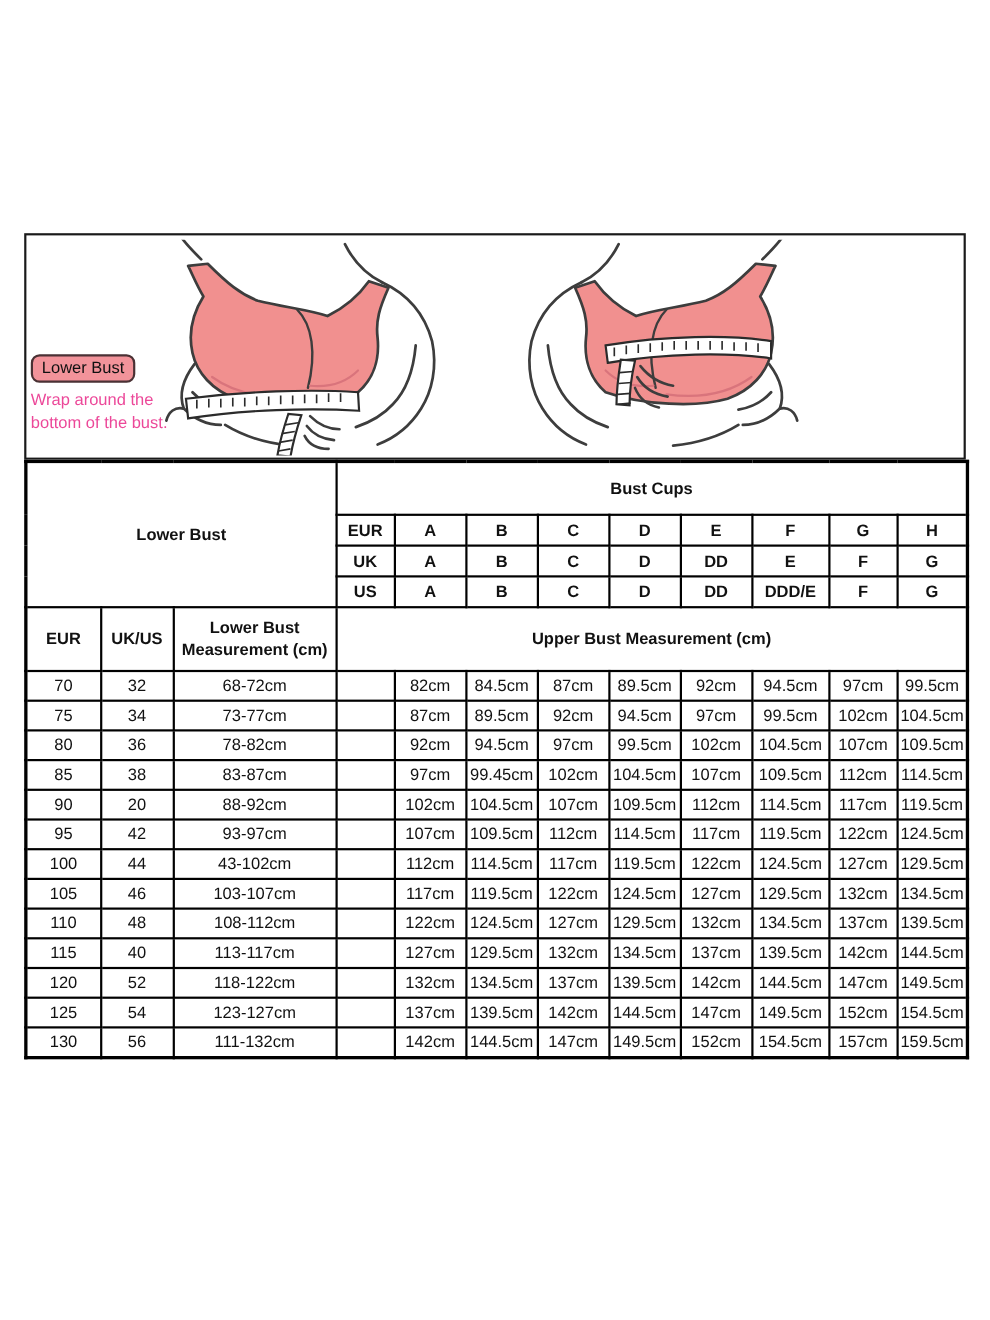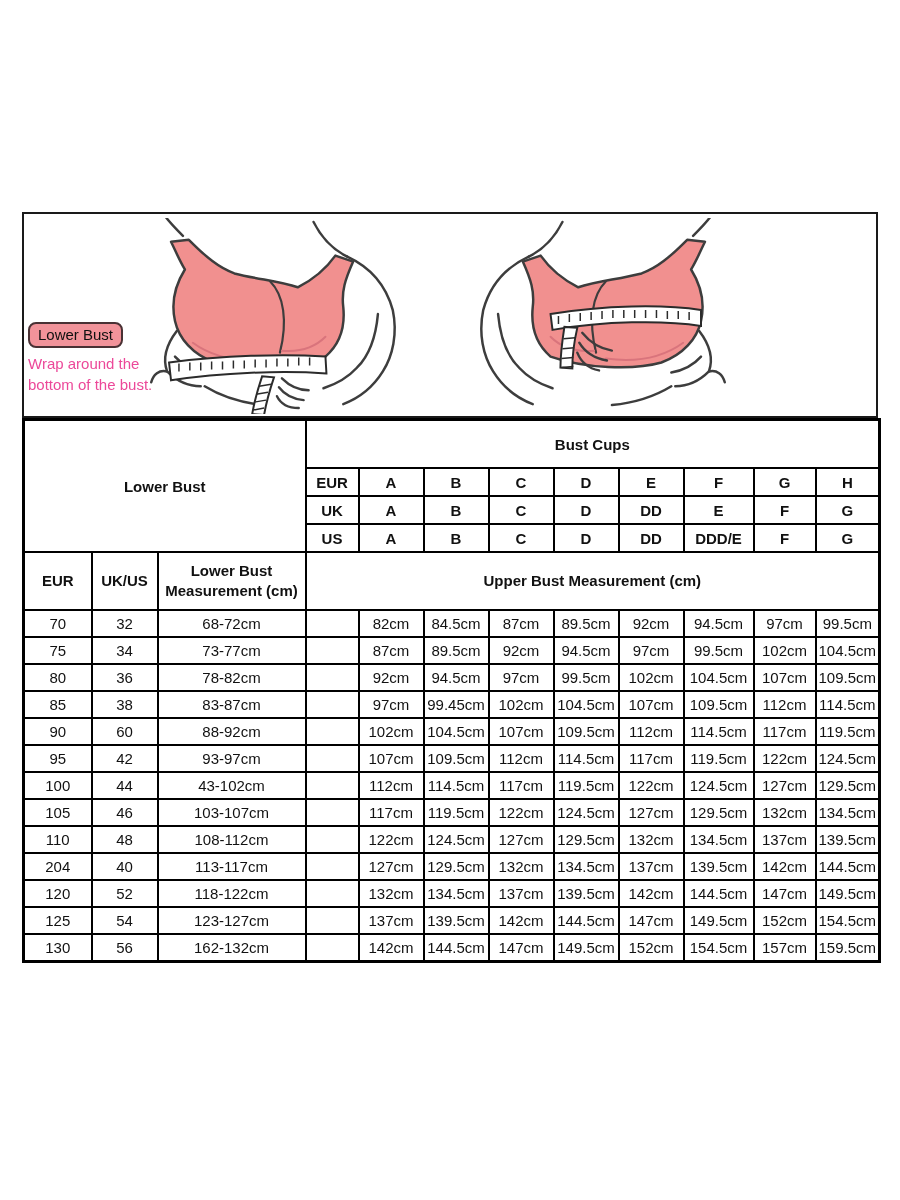--- a/index.html
+++ b/index.html
@@ -226,21 +226,21 @@
           <td>99.45cm</td>
           <td>102cm</td>
           <td>104.5cm</td>
           <td>107cm</td>
           <td>109.5cm</td>
           <td>112cm</td>
           <td>114.5cm</td>
         </tr>
         <tr class="data-row">
           <td>90</td>
-          <td>60</td>
+          <td>20</td>
           <td class="thickR">88-92cm</td>
           <td></td>
           <td>102cm</td>
           <td>104.5cm</td>
           <td>107cm</td>
           <td>109.5cm</td>
           <td>112cm</td>
           <td>114.5cm</td>
           <td>117cm</td>
           <td>119.5cm</td>
@@ -295,21 +295,21 @@
           <td>122cm</td>
           <td>124.5cm</td>
           <td>127cm</td>
           <td>129.5cm</td>
           <td>132cm</td>
           <td>134.5cm</td>
           <td>137cm</td>
           <td>139.5cm</td>
         </tr>
         <tr class="data-row">
-          <td>204</td>
+          <td>115</td>
           <td>40</td>
           <td class="thickR">113-117cm</td>
           <td></td>
           <td>127cm</td>
           <td>129.5cm</td>
           <td>132cm</td>
           <td>134.5cm</td>
           <td>137cm</td>
           <td>139.5cm</td>
           <td>142cm</td>
@@ -339,21 +339,21 @@
           <td>142cm</td>
           <td>144.5cm</td>
           <td>147cm</td>
           <td>149.5cm</td>
           <td>152cm</td>
           <td>154.5cm</td>
         </tr>
         <tr class="data-row">
           <td>130</td>
           <td>56</td>
-          <td class="thickR">162-132cm</td>
+          <td class="thickR">111-132cm</td>
           <td></td>
           <td>142cm</td>
           <td>144.5cm</td>
           <td>147cm</td>
           <td>149.5cm</td>
           <td>152cm</td>
           <td>154.5cm</td>
           <td>157cm</td>
           <td>159.5cm</td>
         </tr>

